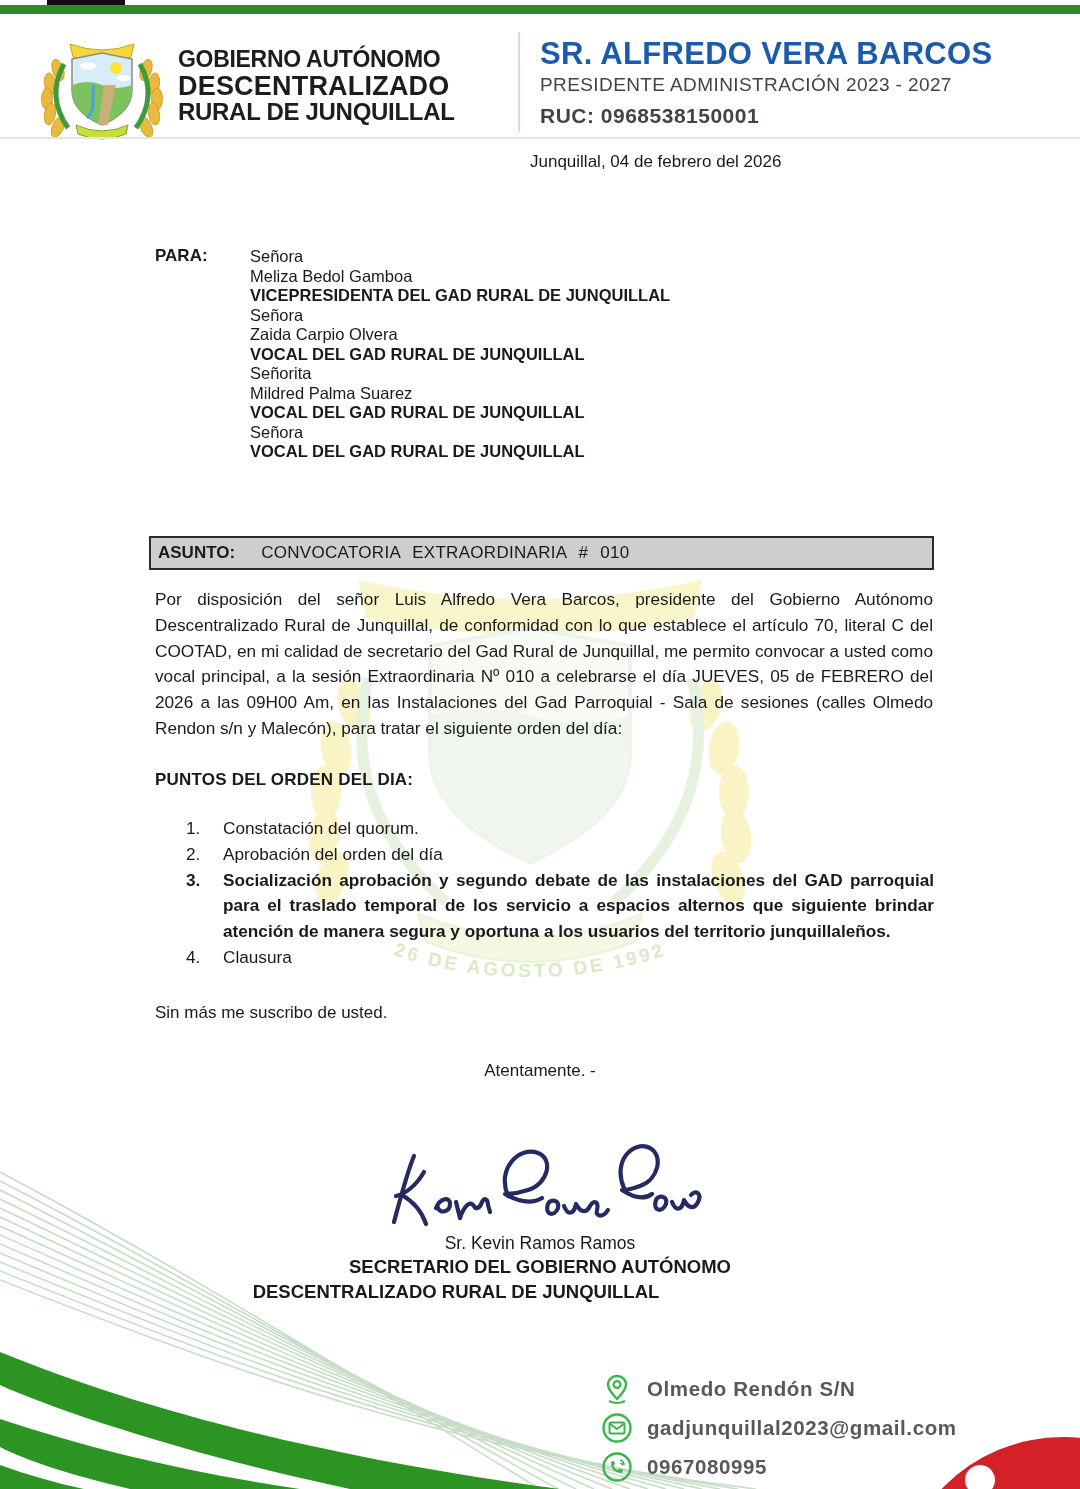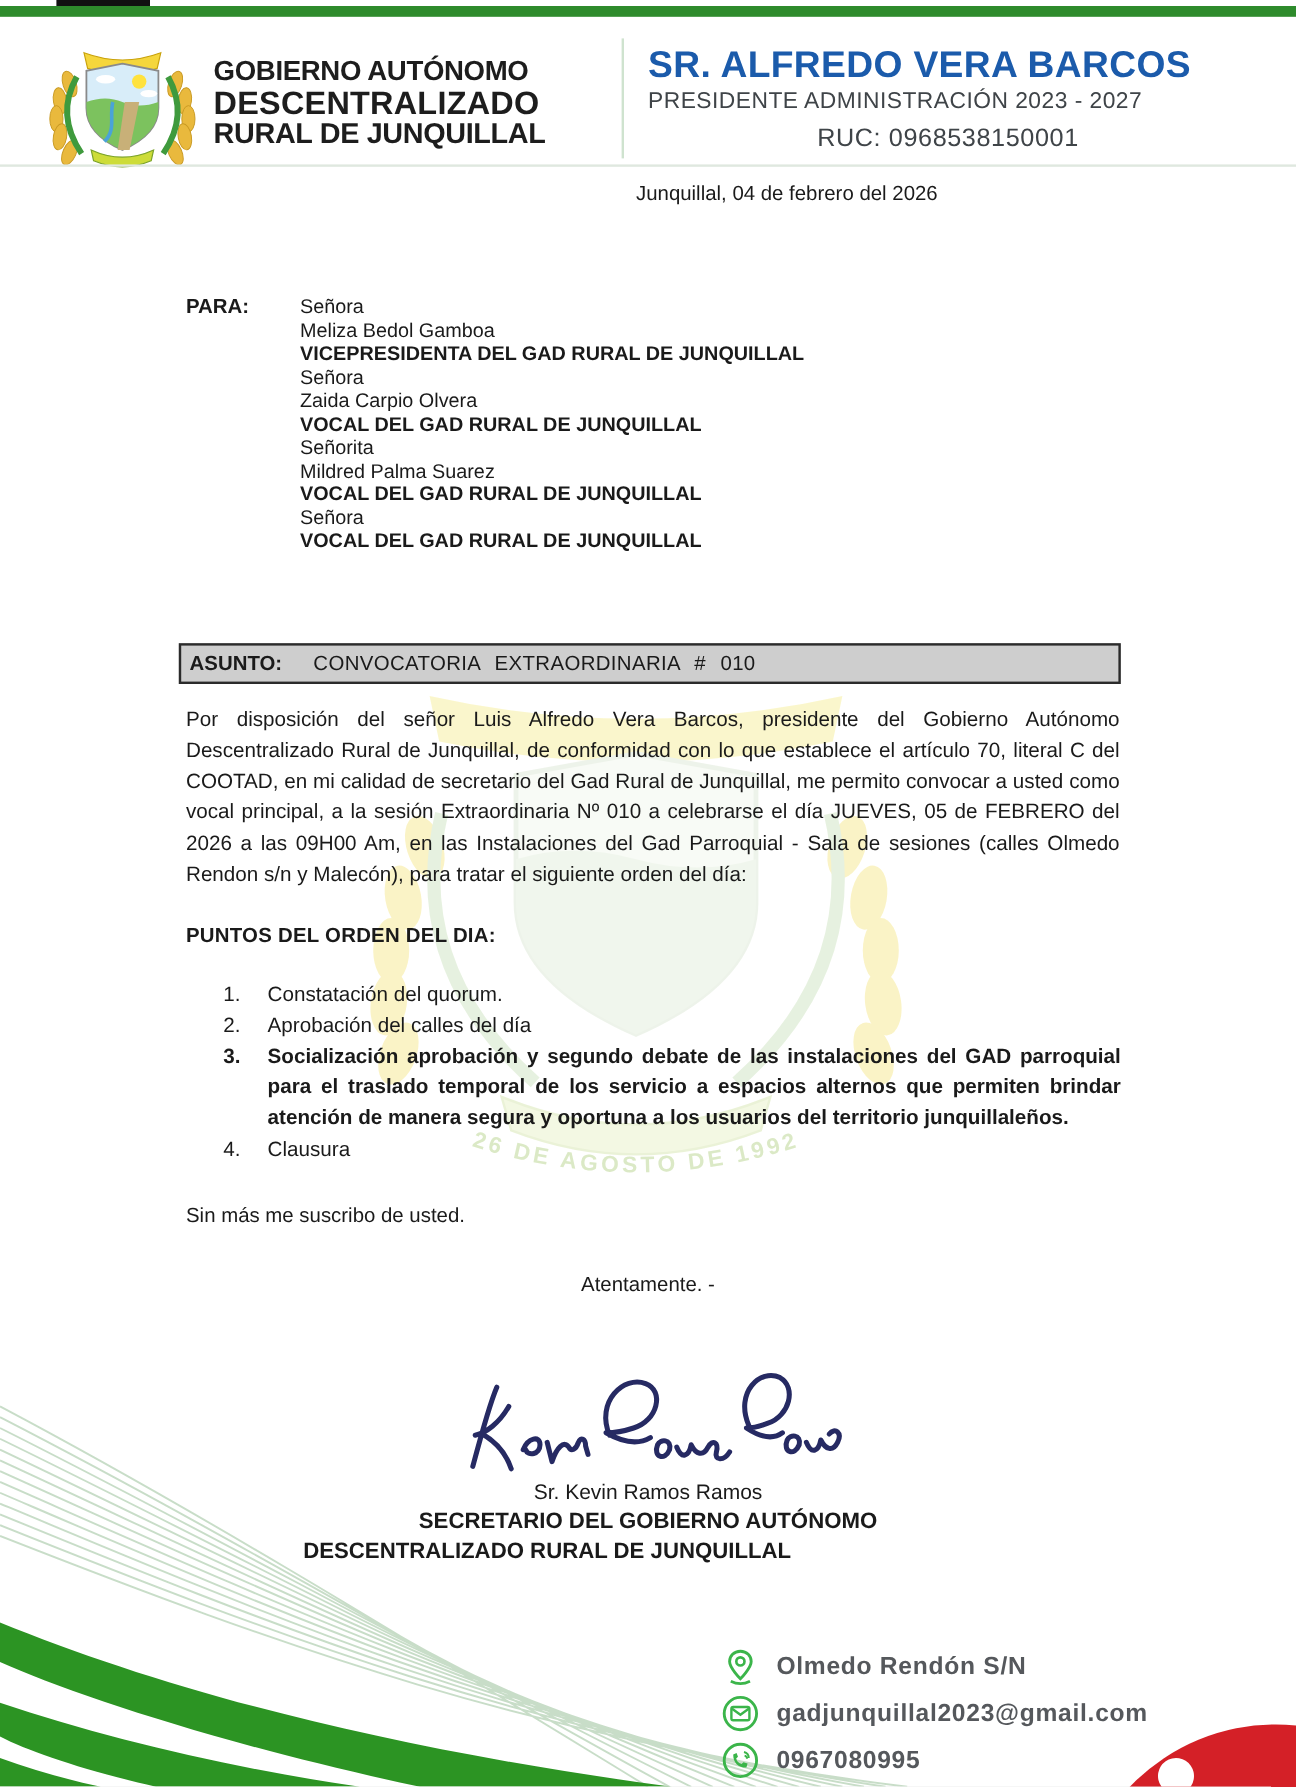--- a/index.html
+++ b/index.html
@@ -13,22 +13,22 @@
   .hdr-underline{position:absolute;left:0;top:137px;width:1080px;height:2px;background:#dfe8df;}
   .logo-wrap{position:absolute;left:36px;top:38px;width:132px;height:102px;}
   .org-name{position:absolute;left:178px;top:48px;width:330px;line-height:1.04;
             font-weight:bold;color:#1d1d1d;letter-spacing:-0.3px;}
   .org-name .l1{font-size:23px;}
   .org-name .l2{font-size:27px;letter-spacing:0.2px;}
   .org-name .l3{font-size:24px;}
   .hdr-right{position:absolute;left:540px;top:36px;width:500px;text-align:left;}
   .pres-name{font-size:31px;font-weight:bold;color:#1b5bab;letter-spacing:0.3px;}
   .pres-title{font-size:19px;color:#3f4448;font-weight:500;letter-spacing:0.4px;margin-top:2px;}
-  .ruc{position:absolute;left:540px;top:104px;width:500px;text-align:center;
-       font-size:21px;color:#3f4448;font-weight:400;letter-spacing:0.5px;}
+  .ruc{position:absolute;left:540px;top:104px;width:500px;text-align:left;
+       font-size:21px;color:#3f4448;font-weight:700;letter-spacing:0.5px;}
   
   .date-line{position:absolute;left:530px;top:152px;width:402px;text-align:left;font-size:17px;}
   .para-label{position:absolute;left:155px;top:246px;font-size:17px;font-weight:bold;}
   .recipients{position:absolute;left:250px;top:247px;width:560px;font-size:16.5px;line-height:19.5px;}
   .recipients .bold{font-weight:bold;}
   .asunto-box{position:absolute;left:149px;top:536px;width:781px;height:30px;background:#cecece;
               border:2px solid #2b2b2b;display:flex;align-items:center;font-size:17px;}
   .asunto-label{font-weight:bold;margin-left:7px;}
   .asunto-value{margin-left:26px;word-spacing:7px;letter-spacing:0.3px;}
   .body-par{position:absolute;left:155px;top:587px;width:778px;font-size:17.2px;line-height:25.8px;
@@ -177,25 +177,25 @@
     <div class="body-par">Por disposición del señor Luis Alfredo Vera Barcos, presidente del Gobierno Autónomo Descentralizado Rural de Junquillal, de conformidad con lo que establece el artículo 70, literal C del COOTAD, en mi calidad de secretario del Gad Rural de Junquillal, me permito convocar a usted como vocal principal, a la sesión Extraordinaria Nº 010 a celebrarse el día JUEVES, 05 de FEBRERO del 2026 a las 09H00 Am, en las Instalaciones del Gad Parroquial - Sala de sesiones (calles Olmedo Rendon s/n y Malecón),  para tratar el siguiente orden del día:</div>
 
     <div class="agenda-heading">PUNTOS DEL ORDEN DEL DIA:</div>
     <div class="agenda-list">
       <div class="agenda-item">
         <span class="num">1.</span>
         <span class="txt">Constatación del quorum.</span>
       </div>
       <div class="agenda-item">
         <span class="num">2.</span>
-        <span class="txt">Aprobación del calles del día</span>
+        <span class="txt">Aprobación del orden del día</span>
       </div>
       <div class="agenda-item bold">
         <span class="num">3.</span>
-        <span class="txt">Socialización aprobación y segundo debate de las instalaciones del GAD parroquial para el traslado temporal de los servicio a espacios alternos que permiten brindar atención de manera segura y oportuna a los usuarios del territorio junquillaleños.</span>
+        <span class="txt">Socialización aprobación y segundo debate de las instalaciones del GAD parroquial para el traslado temporal de los servicio a espacios alternos que siguiente brindar atención de manera segura y oportuna a los usuarios del territorio junquillaleños.</span>
       </div>
       <div class="agenda-item">
         <span class="num">4.</span>
         <span class="txt">Clausura</span>
       </div>
     </div>
 
     <div class="closing-line">Sin más me suscribo de usted.</div>
     <div class="salute-line">Atentamente. -</div>
 

